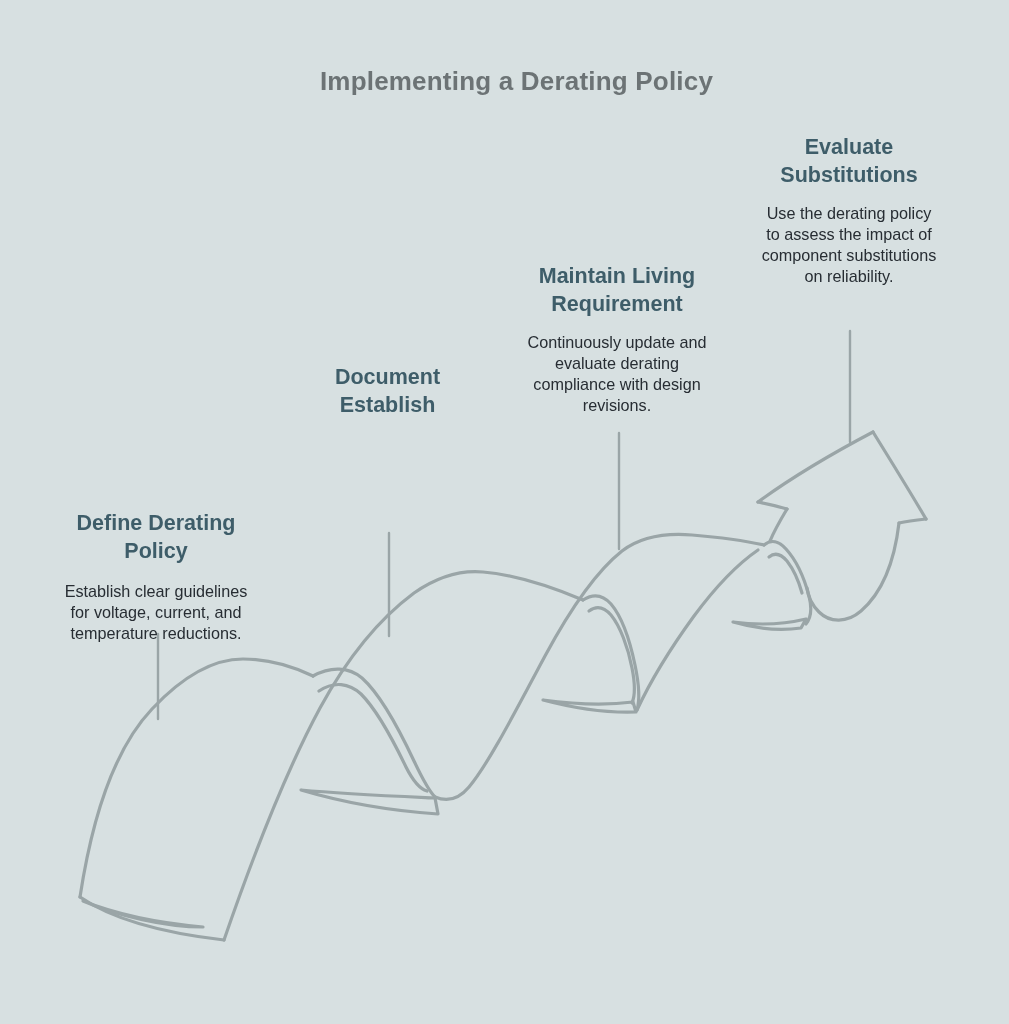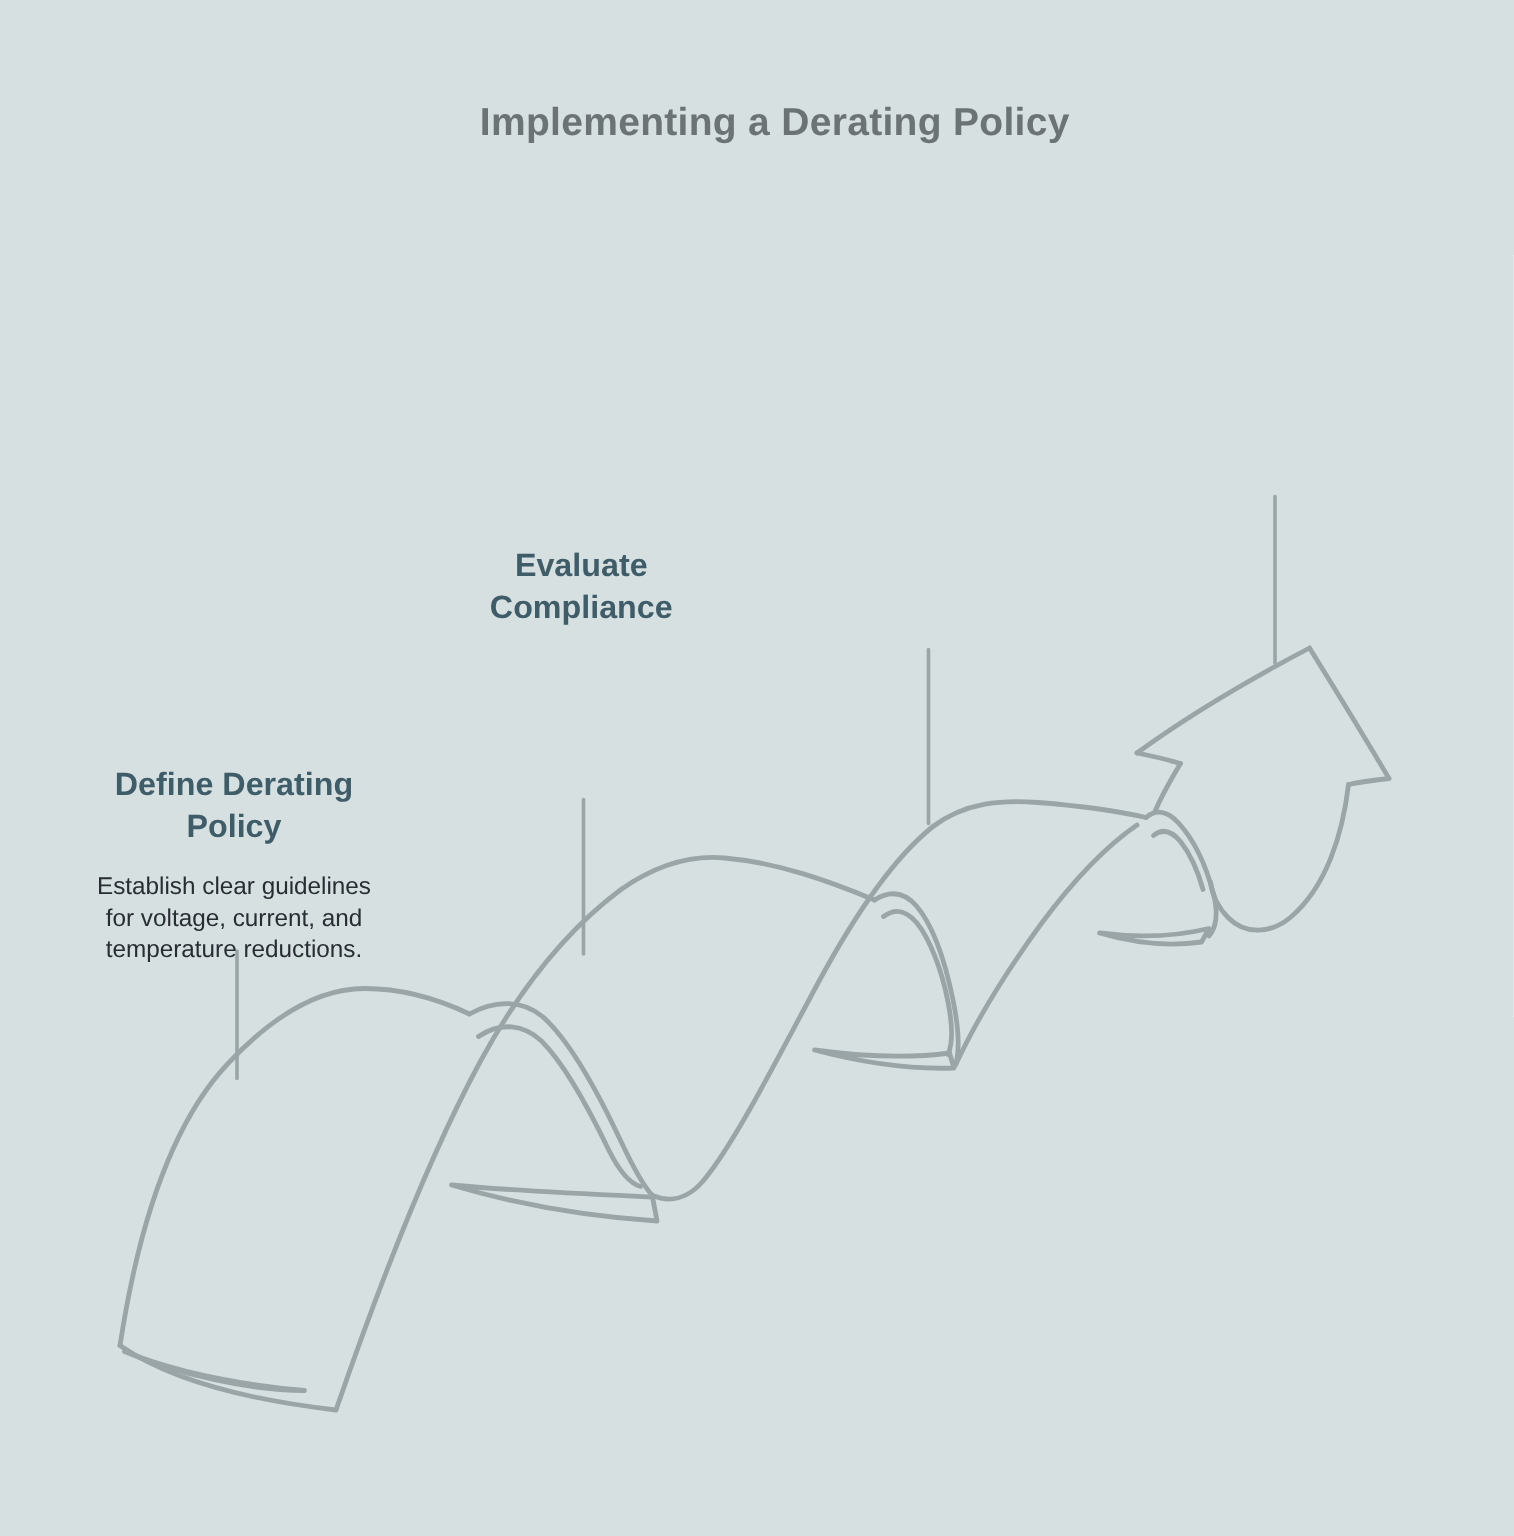--- a/index.html
+++ b/index.html
@@ -92,18 +92,26 @@
     <path class="wave" d="M926,519 C917,520 908,521 899,523"></path>
     <path class="wave" d="M899,523 C895,557 884,591 861,611 C847,623 830,623 819,612 C812,605 808,596 807,588"></path>
   </svg>
 
   <div class="step step1">
     <h2>Define Derating Policy</h2>
     <p>Establish clear guidelines for voltage, current, and temperature reductions.</p>
   </div>
 
   <div class="step step2">
-    <h2>Evaluate Compliance</h2>
+    <h2>Document Establish</h2>
   </div>
 
+  <div class="step step3">
+    <h2>Maintain Living Requirement</h2>
+    <p>Continuously update and evaluate derating compliance with design revisions.</p>
+  </div>
 
+  <div class="step step4">
+    <h2>Evaluate Substitutions</h2>
+    <p>Use the derating policy to assess the impact of component substitutions on reliability.</p>
+  </div>
 
 </div>
 
 </body></html>

